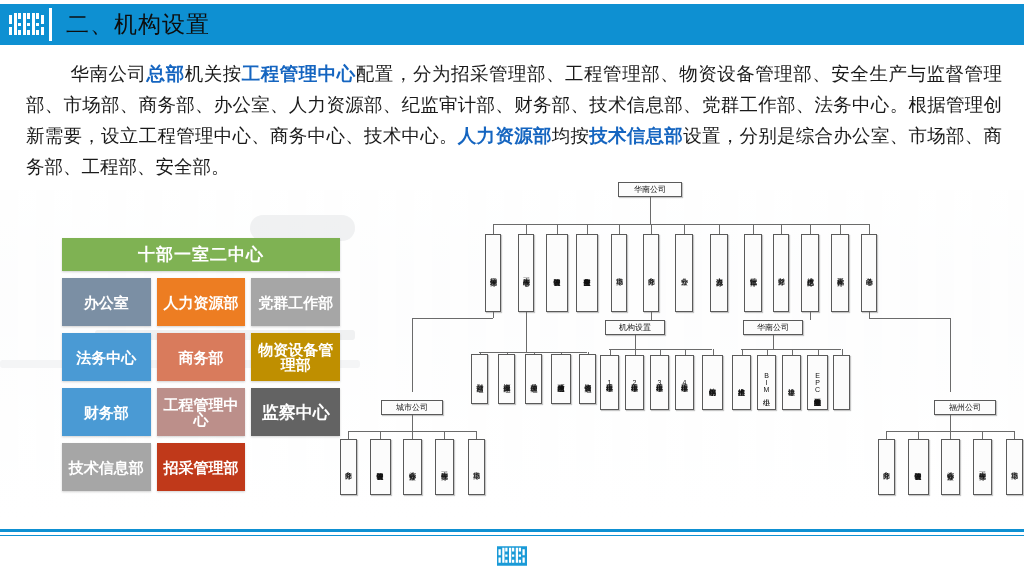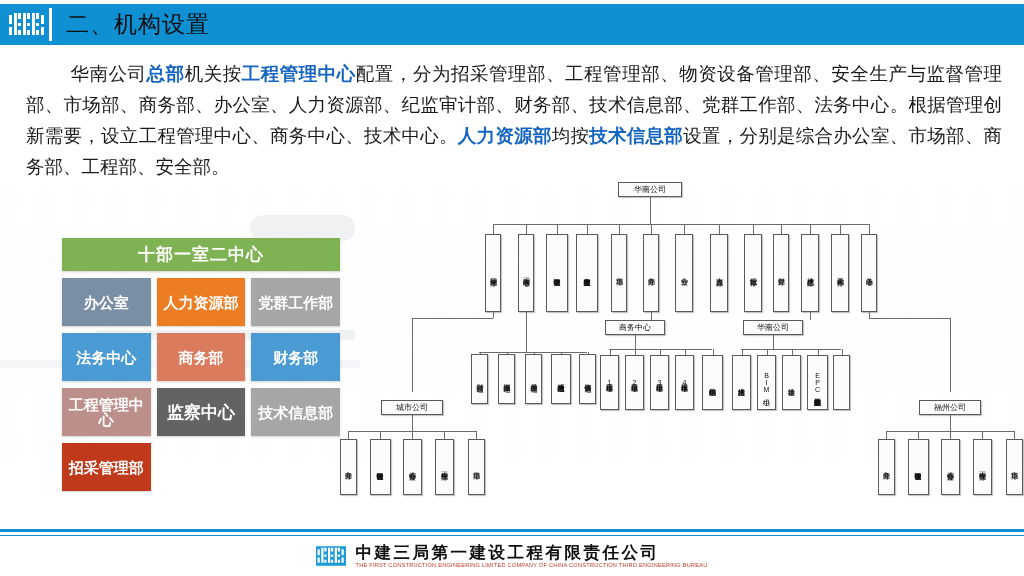--- a/index.html
+++ b/index.html
@@ -155,20 +155,21 @@
   </div>
 
   <div class="grid-wrap">
     <div class="grid-title" style="background: rgb(127, 178, 83);">十部一室二中心</div>
     <div class="grid" id="dept-grid">
         <div class="cell s2" style="background: rgb(123, 143, 164);">办公室</div>
         <div class="cell s2" style="background: rgb(237, 125, 34);">人力资源部</div>
         <div class="cell s2" style="background: rgb(166, 166, 166);">党群工作部</div>
         <div class="cell s2" style="background: rgb(74, 154, 212);">法务中心</div>
         <div class="cell s2" style="background: rgb(217, 123, 92);">商务部</div>
+        <div class="cell s2" style="background: rgb(191, 143, 0);">物资设备管理部</div>
         <div class="cell s2" style="background: rgb(74, 154, 212);">财务部</div>
         <div class="cell s2" style="background: rgb(188, 143, 138);">工程管理中心</div>
         <div class="cell s1" style="background: rgb(99, 99, 99);">监察中心</div>
         <div class="cell s2" style="background: rgb(166, 166, 166);">技术信息部</div>
         <div class="cell s2" style="background: rgb(192, 57, 26);">招采管理部</div>
       </div>
   </div>
 
   <div class="chart" id="org-chart">
       <div class="node h" style="left: 288px; top: 4px; width: 64px; height: 15px;">华南公司</div>
@@ -213,21 +214,21 @@
       <div class="ln v" style="left: 149.5px; top: 174px; height: 2px;"></div>
       <div class="node v" style="left: 141px; top: 176px; width: 17px; height: 50px;">计划运营组</div>
       <div class="ln v" style="left: 176.5px; top: 174px; height: 2px;"></div>
       <div class="node v" style="left: 168px; top: 176px; width: 17px; height: 50px;">资源保障组</div>
       <div class="ln v" style="left: 203.5px; top: 174px; height: 2px;"></div>
       <div class="node v" style="left: 195px; top: 176px; width: 17px; height: 50px;">品质管理组</div>
       <div class="ln v" style="left: 231px; top: 174px; height: 2px;"></div>
       <div class="node v2" style="left: 221px; top: 176px; width: 20px; height: 50px;">技术信息与环境组</div>
       <div class="ln v" style="left: 257.5px; top: 174px; height: 2px;"></div>
       <div class="node v" style="left: 249px; top: 176px; width: 17px; height: 50px;">物资设备组</div>
-      <div class="node h" style="left: 275px; top: 142px; width: 60px; height: 15px;">商务中心</div>
+      <div class="node h" style="left: 275px; top: 142px; width: 60px; height: 15px;">机构设置</div>
       <div class="ln v" style="left: 305px; top: 157px; height: 14px;"></div>
       <div class="ln h" style="left: 279px; top: 171px; width: 103px;"></div>
       <div class="ln v" style="left: 279.5px; top: 171px; height: 6px;"></div>
       <div class="node v2" style="left: 270px; top: 177px; width: 19px; height: 55px;">工程计量小组1</div>
       <div class="ln v" style="left: 304.5px; top: 171px; height: 6px;"></div>
       <div class="node v2" style="left: 295px; top: 177px; width: 19px; height: 55px;">工程计量小组2</div>
       <div class="ln v" style="left: 329.5px; top: 171px; height: 6px;"></div>
       <div class="node v2" style="left: 320px; top: 177px; width: 19px; height: 55px;">工程计量小组3</div>
       <div class="ln v" style="left: 354.5px; top: 171px; height: 6px;"></div>
       <div class="node v2" style="left: 345px; top: 177px; width: 19px; height: 55px;">工程计量小组4</div>
@@ -252,21 +253,21 @@
       <div class="ln v" style="left: 18px; top: 253px; height: 8px;"></div>
       <div class="node v" style="left: 9.5px; top: 261px; width: 17px; height: 56px;">商务部</div>
       <div class="ln v" style="left: 50px; top: 253px; height: 8px;"></div>
       <div class="node v2" style="left: 39.5px; top: 261px; width: 21px; height: 56px;">物资设备管理部</div>
       <div class="ln v" style="left: 82px; top: 253px; height: 8px;"></div>
       <div class="node v" style="left: 72.5px; top: 261px; width: 19px; height: 56px;">综合办公室</div>
       <div class="ln v" style="left: 114px; top: 253px; height: 8px;"></div>
       <div class="node v" style="left: 104.5px; top: 261px; width: 19px; height: 56px;">工程管理部</div>
       <div class="ln v" style="left: 146px; top: 253px; height: 8px;"></div>
       <div class="node v" style="left: 137.5px; top: 261px; width: 17px; height: 56px;">市场部</div>
-      <div class="node h" style="left: 589px; top: 222px; width: 62px; height: 15px;">福州公司</div>
+      <div class="node h" style="left: 604px; top: 222px; width: 62px; height: 15px;">福州公司</div>
       <div class="ln v" style="left: 620px; top: 237px; height: 16px;"></div>
       <div class="ln h" style="left: 556px; top: 253px; width: 128px;"></div>
       <div class="ln v" style="left: 556px; top: 253px; height: 8px;"></div>
       <div class="node v" style="left: 547.5px; top: 261px; width: 17px; height: 56px;">商务部</div>
       <div class="ln v" style="left: 588px; top: 253px; height: 8px;"></div>
       <div class="node v2" style="left: 577.5px; top: 261px; width: 21px; height: 56px;">物资设备管理部</div>
       <div class="ln v" style="left: 620px; top: 253px; height: 8px;"></div>
       <div class="node v" style="left: 610.5px; top: 261px; width: 19px; height: 56px;">综合办公室</div>
       <div class="ln v" style="left: 652px; top: 253px; height: 8px;"></div>
       <div class="node v" style="left: 642.5px; top: 261px; width: 19px; height: 56px;">工程管理部</div>
@@ -293,19 +294,15 @@
             <rect x="20" y="18" width="3" height="4"></rect>
           <rect x="25" y="2" width="3" height="20"></rect>
             <rect x="29" y="2" width="3" height="5"></rect>
           <rect x="29" y="11" width="3" height="3"></rect>
             <rect x="29" y="18" width="3" height="4"></rect>
           <rect x="34" y="4" width="3" height="8"></rect>
             <rect x="34" y="15" width="3" height="7"></rect>
         </g>
       </svg>
     </div>
-    <div class="foot-txt">
-      <div class="foot-cn">中建三局第一建设工程有限责任公司</div>
-      <div class="foot-en">THE FIRST CONSTRUCTION ENGINEERING LIMITED COMPANY OF CHINA CONSTRUCTION THIRD ENGINEERING BUREAU</div>
-    </div>
   </div>
 
 </div>
 
 </body></html>

